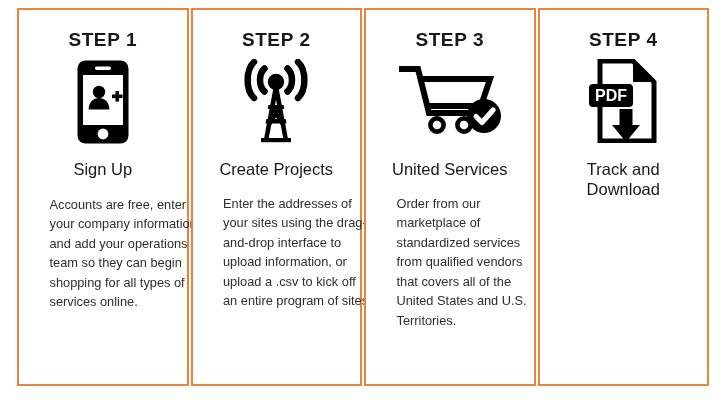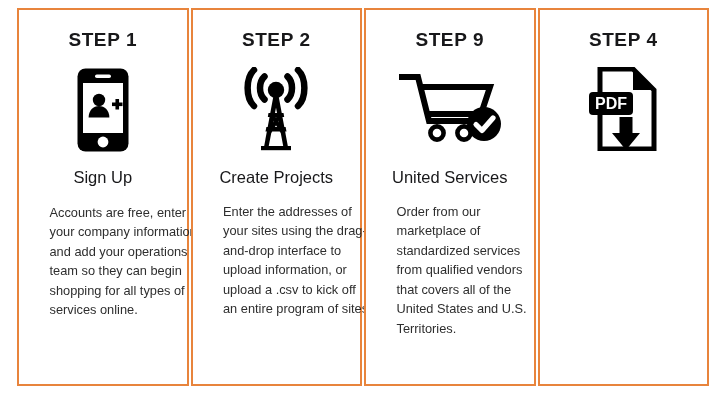--- a/index.html
+++ b/index.html
@@ -37,21 +37,21 @@
   .step-card + .step-card {
     margin-left: 2px;
   }
   .step-label {
     font-size: 19px;
     font-weight: bold;
     letter-spacing: 0.6px;
     color: #18181a;
     text-align: center;
     line-height: 1.1;
-    margin: 6px 0 12px 0;
+    margin: 6px 0 4px 0;
   }
   .icon-box {
     height: 96px;
     display: flex;
     align-items: flex-start;
     justify-content: center;
     margin-top: 4px;
   }
   .icon-box svg {
     display: block;
@@ -120,21 +120,21 @@
           <polygon points="47.8,47.5 44.4,45.2 32.4,64.2 35.8,66.5"></polygon>
           <rect x="26" y="79" width="30" height="4.2"></rect>
         </g>
       </svg>
     </div>
     <div class="step-title">Create Projects</div>
     <div class="step-desc">Enter the addresses of your sites using the drag-and-drop interface to upload information, or upload a .csv to kick off an entire program of sites.</div>
   </div>
 
   <div class="step-card card-3">
-    <div class="step-label">STEP 9</div>
+    <div class="step-label">STEP 3</div>
     <div class="icon-box">
       <svg width="104" height="78" viewBox="0 0 104 78" aria-hidden="true">
         <g fill="none" stroke="#000000" stroke-width="6" stroke-linecap="square" stroke-linejoin="miter">
           <path d="M4 10 H20 L31 54 H78"></path>
           <path d="M24 20 H92 L83 47 H31"></path>
         </g>
         <circle cx="39" cy="66" r="6.6" fill="none" stroke="#000000" stroke-width="4.6"></circle>
         <circle cx="66" cy="66" r="6.6" fill="none" stroke="#000000" stroke-width="4.6"></circle>
         <circle cx="86" cy="57" r="17" fill="#000000"></circle>
         <path d="M78 57.5 L84 63.5 L95 51" fill="none" stroke="#ffffff" stroke-width="5.2" stroke-linecap="round" stroke-linejoin="round"></path>
@@ -149,15 +149,16 @@
     <div class="icon-box">
       <svg width="74" height="84" viewBox="0 0 74 84" aria-hidden="true">
         <path d="M14 2 H47 L68 23 V82 H14 Z" fill="none" stroke="#000000" stroke-width="5"></path>
         <path d="M47 2 L68 23 H47 Z" fill="#000000"></path>
         <rect x="3" y="25" width="44" height="23" rx="4" ry="4" fill="#000000"></rect>
         <text x="25" y="42" font-family="'Liberation Sans', sans-serif" font-size="16" font-weight="bold" fill="#ffffff" text-anchor="middle">PDF</text>
         <rect x="33.5" y="50" width="13" height="19" fill="#000000"></rect>
         <polygon points="26,66 54,66 40,83" fill="#000000"></polygon>
       </svg>
     </div>
+    <div class="step-title">Track and Download</div>
   </div>
 
 </div>
 
 </body></html>

